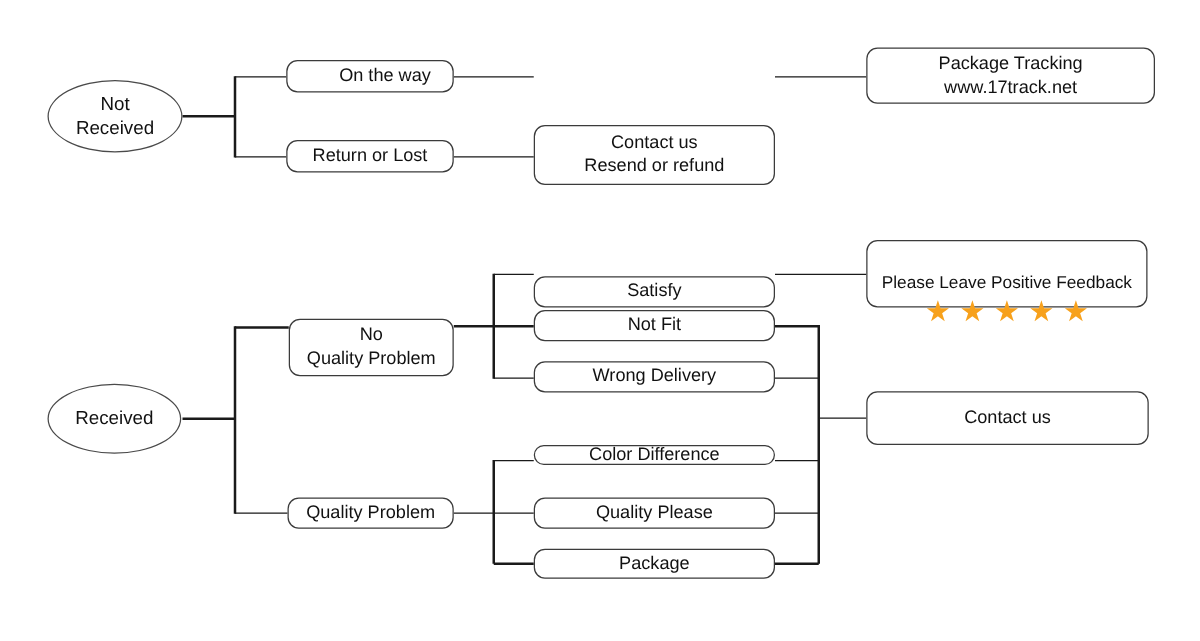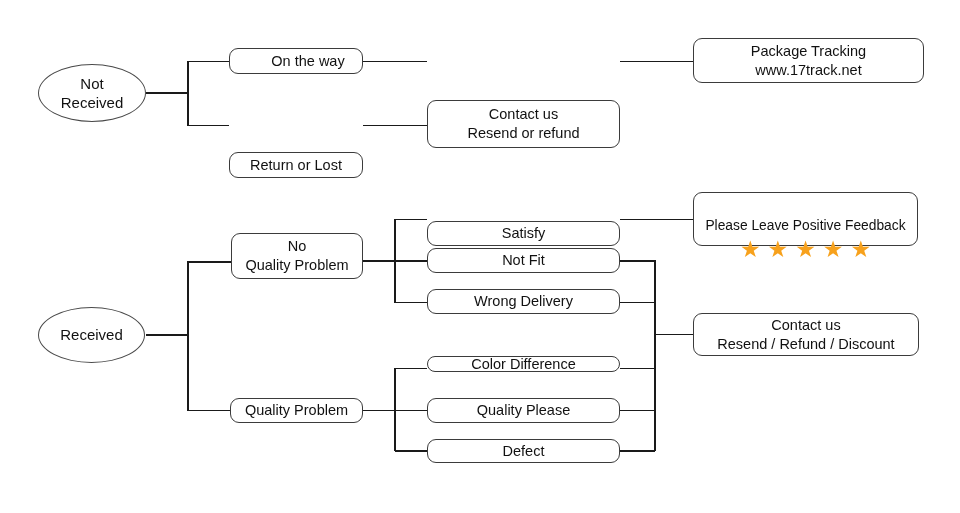--- a/index.html
+++ b/index.html
@@ -64,30 +64,30 @@
   </div>
 
   <div class="node" style="left:229px;top:48px;width:134px;height:26px;padding-left:24px;">On the way</div>
 
 
   <div class="node two-line" style="left:693px;top:38px;width:231px;height:45px;">
     <span>Package Tracking</span>
     <span>www.17track.net</span>
   </div>
 
-  <div class="node" style="left:229px;top:112px;width:134px;height:26px;margin-top:40px;">Return or Lost</div>
+  <div class="node" style="left:229px;top:112px;width:134px;height:26px;">Return or Lost</div>
 
   <div class="node two-line" style="left:427px;top:100px;width:193px;height:48px;">
     <span>Contact us</span>
     <span>Resend or refund</span>
   </div>
 
   <div class="node ellipse" style="left:38px;top:307px;width:107px;height:56px;">Received</div>
 
-  <div class="node two-line" style="left:231px;top:233px;width:132px;height:46px;">
+  <div class="node two-line" style="left:231px;top:255px;width:132px;height:46px;">
     <span>No</span>
     <span>Quality Problem</span>
   </div>
 
   <div class="node" style="left:427px;top:206px;width:193px;height:25px;margin-top:15px;">Satisfy</div>
 
   <div class="node" style="left:427px;top:248px;width:193px;height:25px;">Not Fit</div>
 
   <div class="node" style="left:427px;top:289px;width:193px;height:25px;">Wrong Delivery</div>
 
@@ -95,20 +95,19 @@
     <span class="feedback-title">Please Leave Positive Feedback</span>
     <span class="stars">★★★★★</span>
   </div>
 
   <div class="node" style="left:230px;top:398px;width:133px;height:25px;">Quality Problem</div>
 
   <div class="node" style="left:427px;top:356px;width:193px;height:16px;">Color Difference</div>
 
   <div class="node" style="left:427px;top:398px;width:193px;height:25px;">Quality Please</div>
 
-  <div class="node" style="left:427px;top:439px;width:193px;height:24px;">Defect</div>
+  <div class="node" style="left:427px;top:439px;width:193px;height:24px;">Package</div>
 
   <div class="node two-line" style="left:693px;top:313px;width:226px;height:43px;">
     <span>Contact us</span>
-    <span>Resend / Refund / Discount</span>
   </div>
 
 </div>
 
 </body></html>

